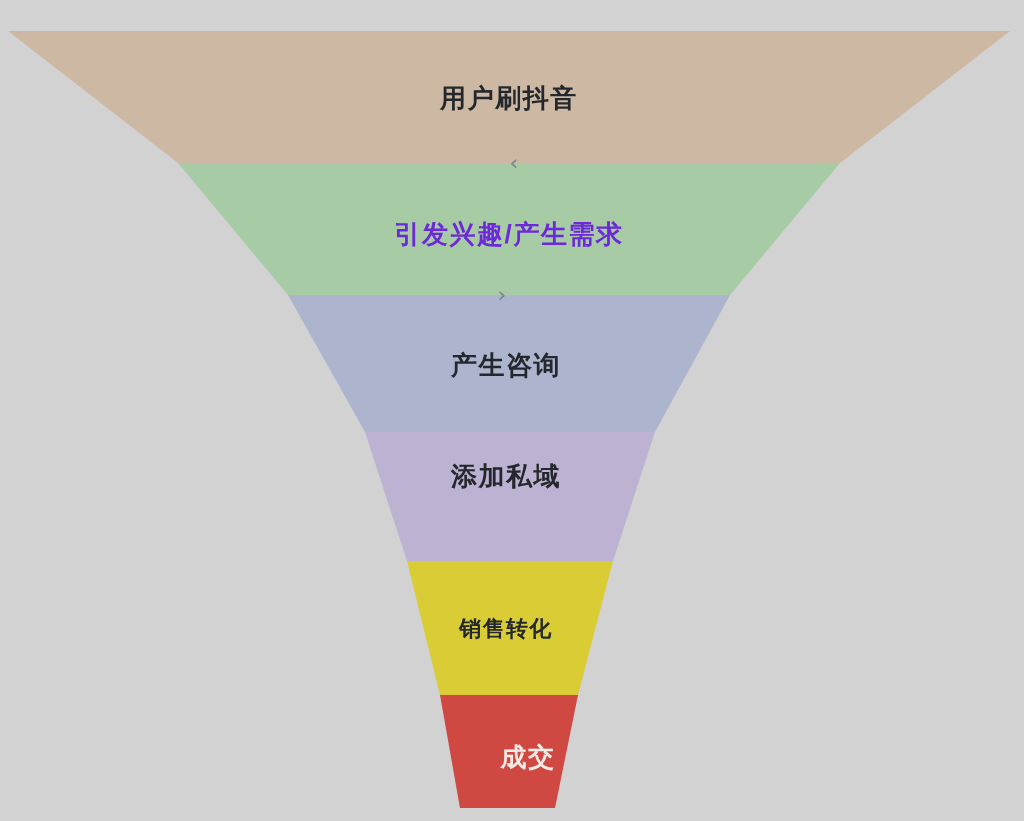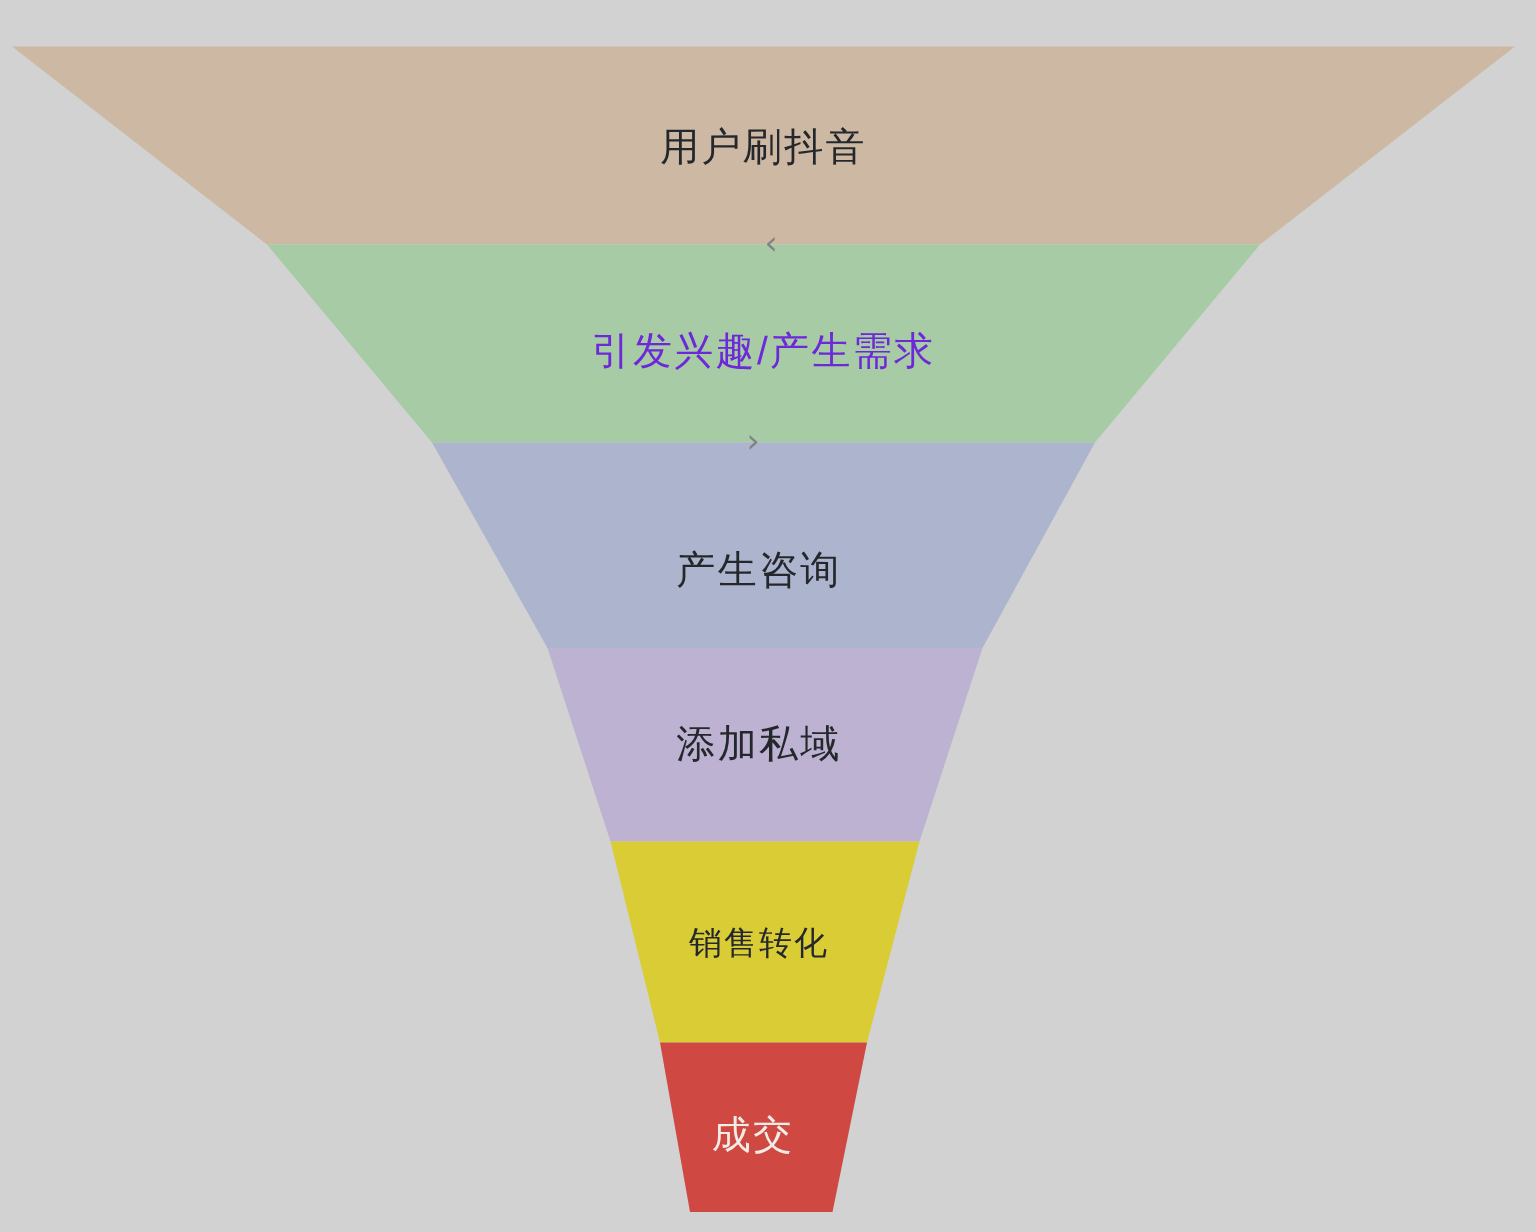--- a/index.html
+++ b/index.html
@@ -23,21 +23,21 @@
     top: 0;
     left: 0;
     width: 1024px;
     height: 821px;
     display: block;
   }
   .stage-label {
     position: absolute;
     transform: translate(-50%, -50%);
     white-space: nowrap;
-    font-weight: 400;
+    font-weight: 700;
     letter-spacing: 0.06em;
     text-align: center;
     pointer-events: none;
   }
   .chevron {
     position: absolute;
     transform: translate(-50%, -50%);
     color: #7d8287;
     font-size: 22px;
     line-height: 1;
@@ -57,23 +57,23 @@
         <polygon points="288,295 730,295 655,432 365,432" fill="#adb5ce" shape-rendering="geometricPrecision"></polygon>
         <polygon points="365,432 655,432 613,561 407,561" fill="#bdb2d2" shape-rendering="geometricPrecision"></polygon>
         <polygon points="407,561 613,561 578,695 440,695" fill="#d9cc35" shape-rendering="geometricPrecision"></polygon>
         <polygon points="440,695 578,695 555,808 460,808" fill="#cf4842" shape-rendering="geometricPrecision"></polygon>
       </g>
   </svg>
 
   <div id="funnel-labels">
       <div class="stage-label" style="left: 509px; top: 98px; color: rgb(36, 40, 44); font-size: 26px;">用户刷抖音</div>
       <div class="stage-label" style="left: 509px; top: 234px; color: #6d28d9; font-size: 26px;">引发兴趣/产生需求</div>
-      <div class="stage-label" style="left: 506px; top: 365px; color: rgb(36, 40, 44); font-size: 26px; margin-top: 15px;">产生咨询</div>
-      <div class="stage-label" style="left: 506px; top: 496px; color: rgb(36, 40, 44); font-size: 26px;">添加私域</div>
+      <div class="stage-label" style="left: 506px; top: 365px; color: rgb(36, 40, 44); font-size: 26px;">产生咨询</div>
+      <div class="stage-label" style="left: 506px; top: 476px; color: rgb(36, 40, 44); font-size: 26px;">添加私域</div>
       <div class="stage-label" style="left: 506px; top: 629px; color: rgb(36, 40, 44); font-size: 22px;">销售转化</div>
-      <div class="stage-label" style="left: 502px; top: 757px; color: rgb(242, 236, 230); font-size: 26px;">成交</div>
+      <div class="stage-label" style="left: 528px; top: 757px; color: rgb(242, 236, 230); font-size: 26px;">成交</div>
     </div>
   <div id="funnel-connectors">
       <div class="chevron" style="left: 514px; top: 163px;">‹</div>
       <div class="chevron" style="left: 502px; top: 295px;">›</div>
     </div>
 
 </div>
 
 </body></html>

